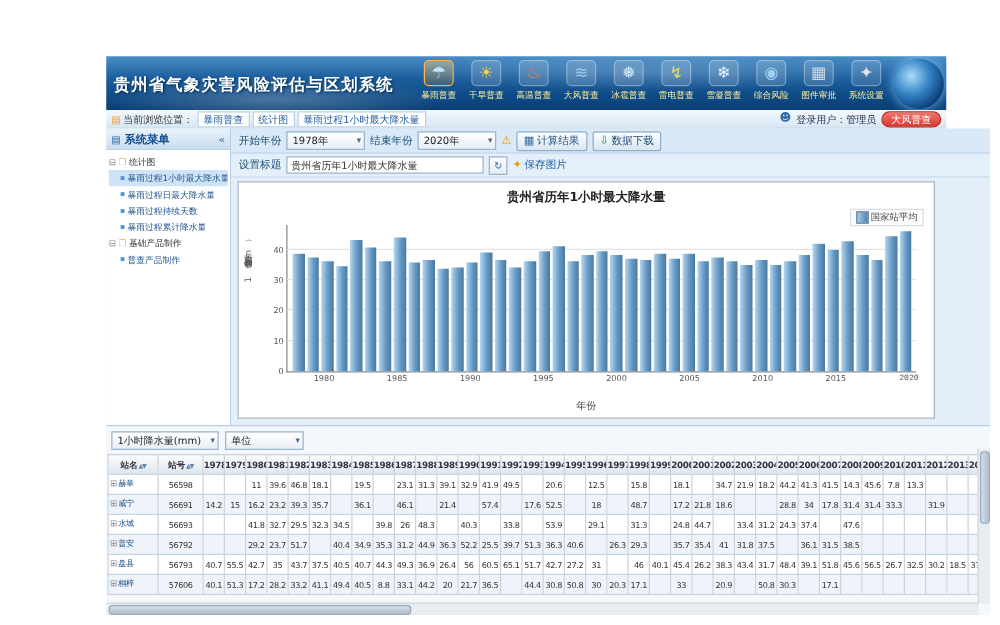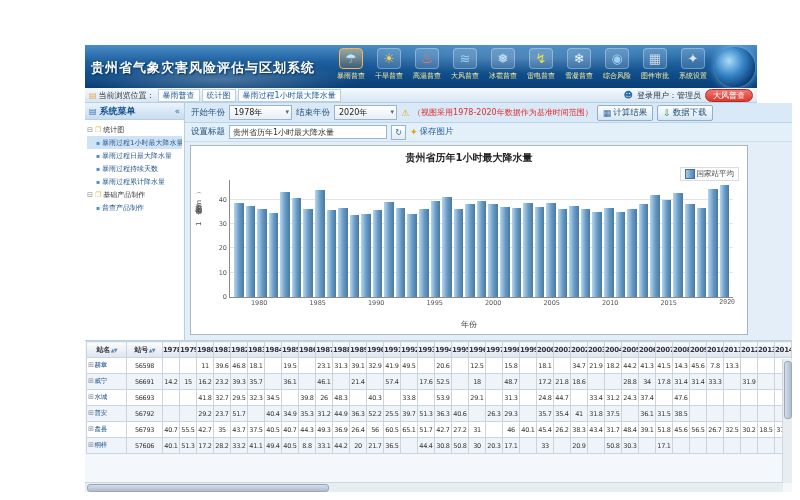--- a/index.html
+++ b/index.html
@@ -229,21 +229,20 @@
       <div class="toolbar1">
         <span>开始年份</span>
         <span class="select">
           <span>1978年</span>
         </span>
         <span>结束年份</span>
         <span class="select">
           <span>2020年</span>
         </span>
         <span class="notice-ico">⚠</span>
-        <span class="notice">（视图采用1978-2020年数据作为基准时间范围）</span>
         <span class="btn">
           <span class="ico" style="color:#3b6ea5;">▦</span>
           <span>计算结果</span>
         </span>
         <span class="btn">
           <span class="ico" style="color:#2e8b57;">⇩</span>
           <span>数据下载</span>
         </span>
       </div>
 
@@ -328,20 +327,28 @@
               <div class="bar" style="height: 108.469px;"></div>
               <div class="bar" style="height: 112.125px;"></div>
             </div>
           </div>
         <div class="x-axis-title">年份</div>
       </div>
     </div>
   </div>
 
   <div class="table-section">
+    <div class="filter-row">
+      <span class="select">
+        <span>1小时降水量(mm)</span>
+      </span>
+      <span class="select">
+        <span>单位</span>
+      </span>
+    </div>
     <div class="table-wrap">
       <table class="data-table" id="dataTable">
           <colgroup>
             <col style="width: 40px;">
             <col style="width: 36px;">
             <col style="width: 17px;">
             <col style="width: 17px;">
             <col style="width: 17px;">
             <col style="width: 17px;">
             <col style="width: 17px;">

